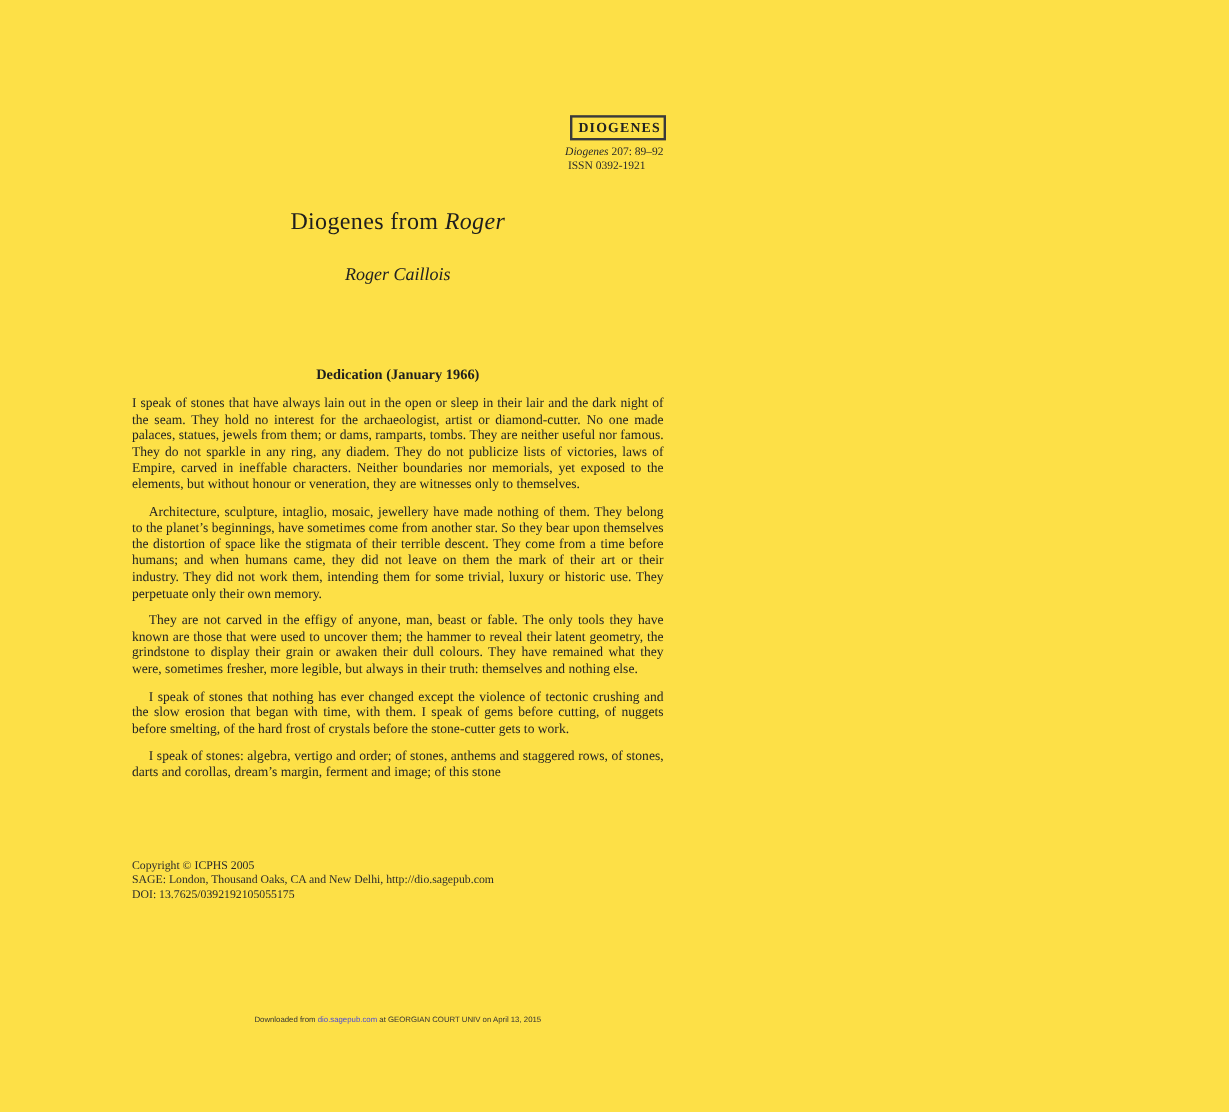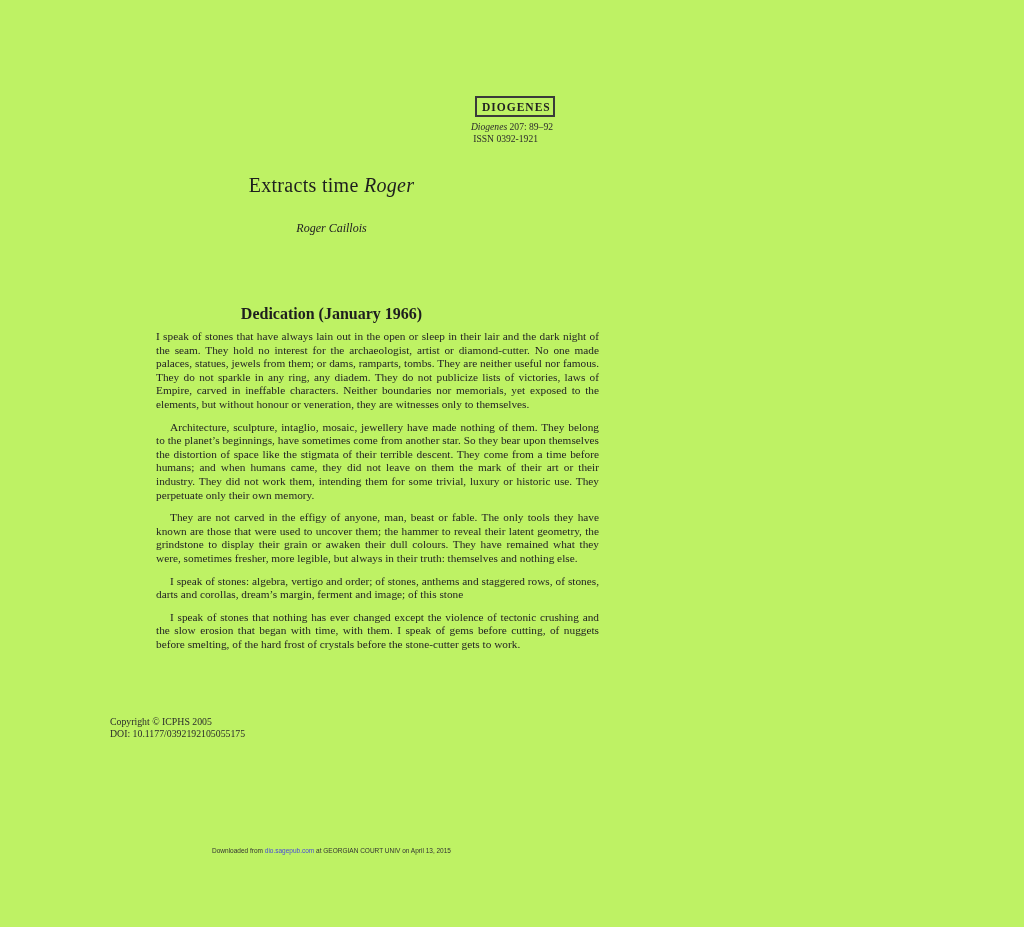--- a/index.html
+++ b/index.html
@@ -4,21 +4,21 @@
 <style>
   html, body {
     margin: 0;
     padding: 0;
     background: #ffffff;
   }
   .page {
     position: relative;
     width: 1024px;
     height: 927px;
-    background: #bef264;
+    background: #fde047;
     font-family: "Liberation Serif", "DejaVu Serif", serif;
     color: #242424;
     overflow: hidden;
   }
   
   .logo-box {
     position: absolute;
     left: 475px;
     top: 96px;
     width: 66px;
@@ -63,45 +63,44 @@
     color: #1e1e1e;
   }
   .article-title em { font-style: italic; }
   .author-name {
     position: absolute;
     left: 110px;
     top: 221px;
     width: 443px;
     text-align: center;
     font-style: italic;
-    font-size: 12px;
+    font-size: 15px;
     color: #222;
   }
   .section-heading {
     position: absolute;
     left: 110px;
     top: 305px;
     width: 443px;
     margin: 0;
     text-align: center;
-    font-size: 16px;
+    font-size: 12px;
     font-weight: bold;
     color: #1e1e1e;
   }
   
   .body-text {
     position: absolute;
     left: 110px;
     top: 330px;
     width: 443px;
     font-size: 11.3px;
     line-height: 13.6px;
     text-align: justify;
     color: #242424;
-    margin-left: 46px;
   }
   .body-text p { margin: 0 0 9px 0; }
   .body-text p + p { text-indent: 14px; }
   
   .copyright-block {
     position: absolute;
     left: 110px;
     top: 716px;
     width: 443px;
     text-align: left;
@@ -132,34 +131,35 @@
 <div class="page">
 
   <div class="logo-box">
     <span>DIOGENES</span>
   </div>
 
   <div class="citation-line"><span class="journal-name">Diogenes</span><span> 207: 89–92</span></div>
 
   <div class="issn-line">ISSN 0392-1921</div>
 
-  <h1 class="article-title"><span>Extracts time </span><em>Roger</em></h1>
+  <h1 class="article-title"><span>Diogenes from </span><em>Roger</em></h1>
 
   <div class="author-name">Roger Caillois</div>
 
   <h2 class="section-heading">Dedication (January 1966)</h2>
 
   <div class="body-text">
     <p>I speak of stones that have always lain out in the open or sleep in their lair and the dark night of the seam. They hold no interest for the archaeologist, artist or diamond-cutter. No one made palaces, statues, jewels from them; or dams, ramparts, tombs. They are neither useful nor famous. They do not sparkle in any ring, any diadem. They do not publicize lists of victories, laws of Empire, carved in ineffable characters. Neither boundaries nor memorials, yet exposed to the elements, but without honour or veneration, they are witnesses only to themselves.</p>
     <p>Architecture, sculpture, intaglio, mosaic, jewellery have made nothing of them. They belong to the planet’s beginnings, have sometimes come from another star. So they bear upon themselves the distortion of space like the stigmata of their terrible descent. They come from a time before humans; and when humans came, they did not leave on them the mark of their art or their industry. They did not work them, intending them for some trivial, luxury or historic use. They perpetuate only their own memory.</p>
     <p>They are not carved in the effigy of anyone, man, beast or fable. The only tools they have known are those that were used to uncover them; the hammer to reveal their latent geometry, the grindstone to display their grain or awaken their dull colours. They have remained what they were, sometimes fresher, more legible, but always in their truth: themselves and nothing else.</p>
+    <p>I speak of stones that nothing has ever changed except the violence of tectonic crushing and the slow erosion that began with time, with them. I speak of gems before cutting, of nuggets before smelting, of the hard frost of crystals before the stone-cutter gets to work.</p>
     <p>I speak of stones: algebra, vertigo and order; of stones, anthems and staggered rows, of stones, darts and corollas, dream’s margin, ferment and image; of this stone</p>
-    <p>I speak of stones that nothing has ever changed except the violence of tectonic crushing and the slow erosion that began with time, with them. I speak of gems before cutting, of nuggets before smelting, of the hard frost of crystals before the stone-cutter gets to work.</p>
   </div>
 
   <div class="copyright-block">
     <div>Copyright © ICPHS 2005</div>
-    <div>DOI: 10.1177/0392192105055175</div>
+    <div>SAGE: London, Thousand Oaks, CA and New Delhi, http://dio.sagepub.com</div>
+    <div>DOI: 13.7625/0392192105055175</div>
   </div>
 
   <div class="download-footer"><span>Downloaded from </span><a>dio.sagepub.com</a><span> at GEORGIAN COURT UNIV on April 13, 2015</span></div>
 
 </div>
 
 </body></html>

